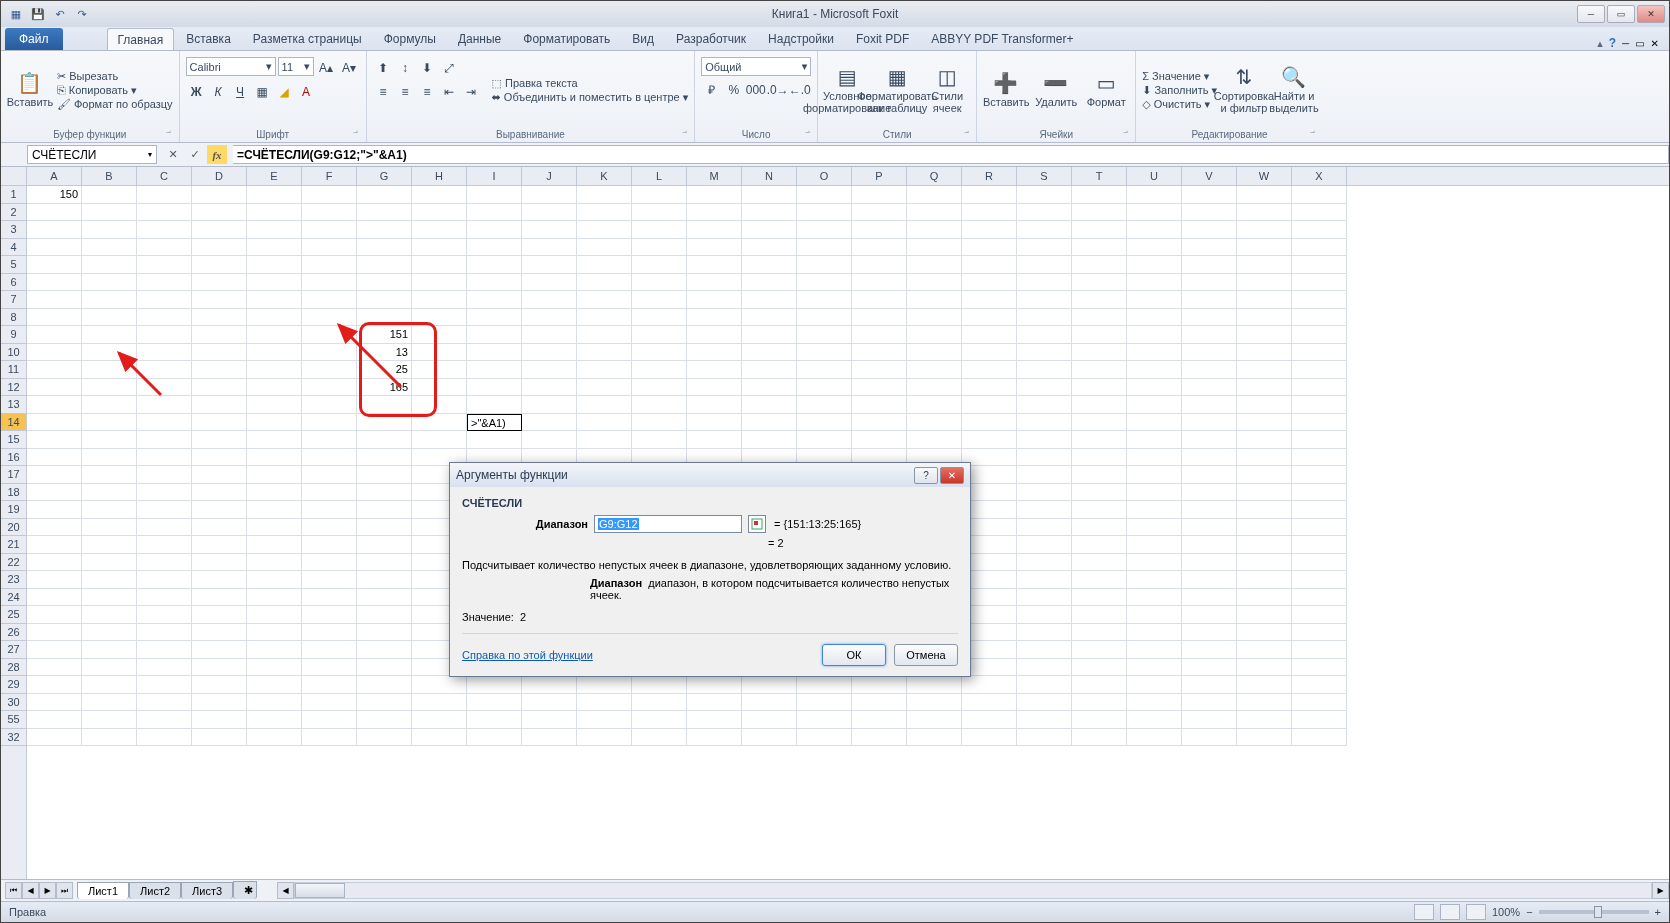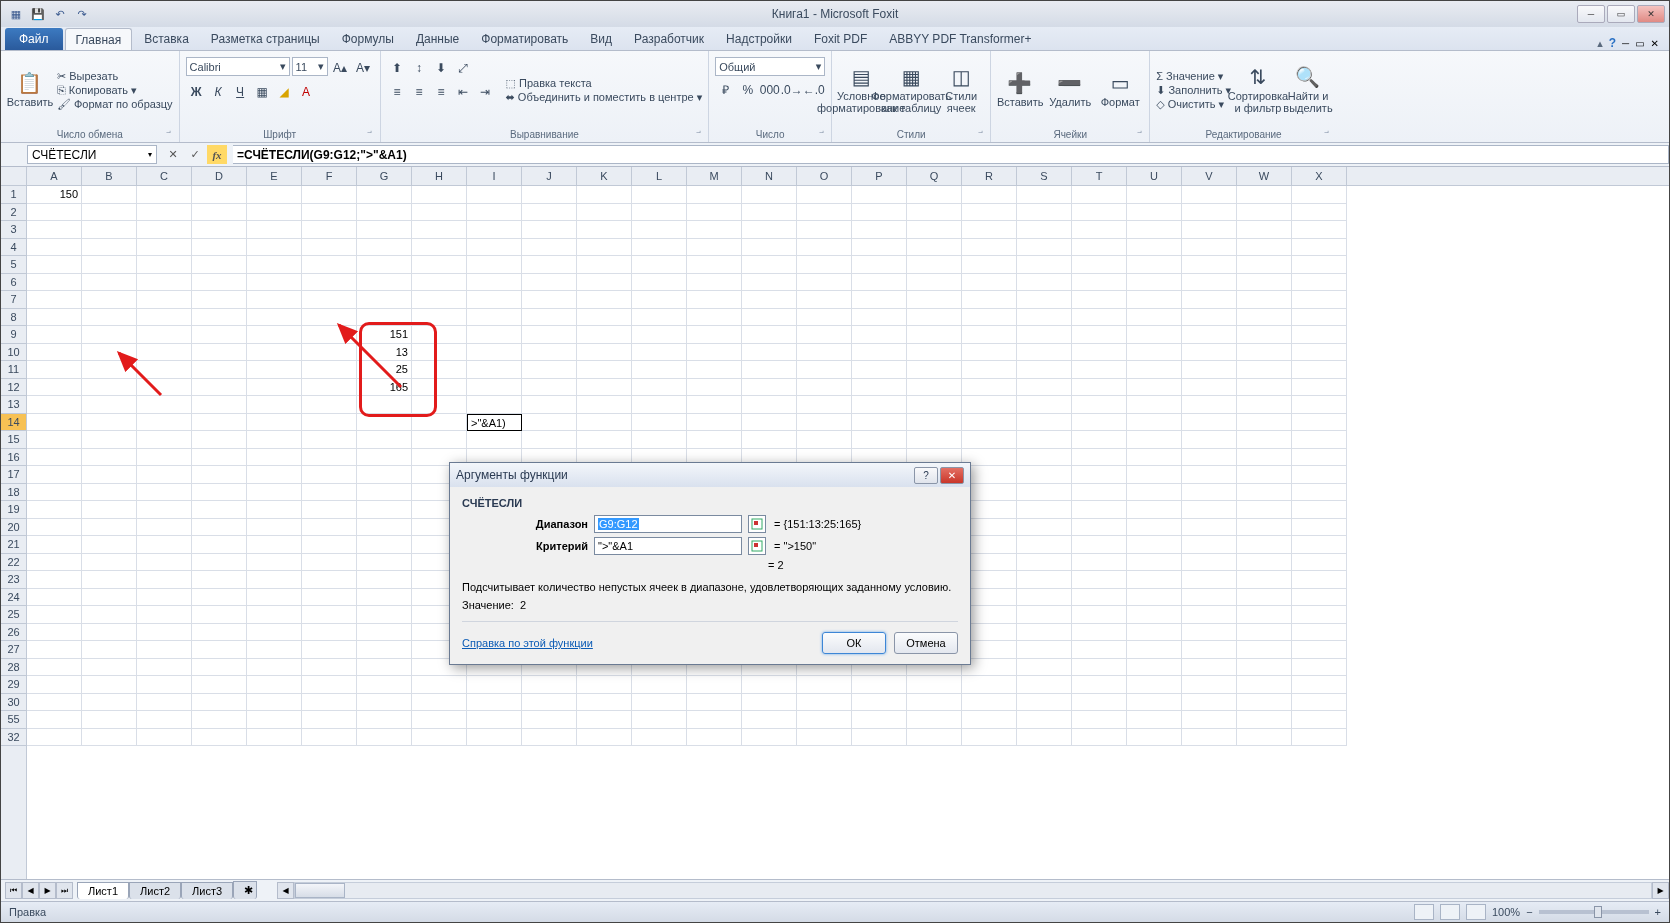--- a/index.html
+++ b/index.html
@@ -8,21 +8,21 @@
 .titlebar { background: linear-gradient(#e9ecf2,#d4dbe6); height: 26px; display: flex; align-items: center; position: relative; font-size: 12px; }
 .titlebar .qat { display: flex; gap: 4px; padding-left: 6px; }
 .qat-btn { width: 18px; height: 18px; display:flex;align-items:center;justify-content:center;color:#3b5a8f;font-size:11px; }
 .titlebar .title { position:absolute; left:50%; transform:translateX(-50%); color:#3a4a5e; }
 .titlebar .winbtns { margin-left:auto; display:flex; gap:2px; padding-right:4px; }
 .winbtn { width:28px; height:18px; border:1px solid #aab; background:linear-gradient(#f9f9fb,#e3e7ef); display:flex;align-items:center;justify-content:center;font-size:9px;color:#333;border-radius:2px; }
 .winbtn.x { background:linear-gradient(#f4c3c0,#e08a84); }
 .tabs-row { background:linear-gradient(#e6ecf5,#dce3ef); height:24px; display:flex; align-items:flex-end; font-size:12px; padding-left:4px; gap:2px; border-bottom:1px solid #b4bccb; }
 .file-tab { background:linear-gradient(#3c7ac1,#2a5a9c); color:#fff; padding:3px 14px; border-radius:3px 3px 0 0; height:22px; display:flex;align-items:center; }
 .rtab { padding:3px 10px; color:#3a4a5e; height:22px; display:flex;align-items:center; border-radius:3px 3px 0 0; cursor:default; }
-.rtab.active { background:#f6f8fb; border:1px solid #b4bccb; border-bottom:none; }
+.rtab.active { background:#f6f8fb; border:1px solid #b4bccb; border-bottom:none;margin-left:42px; }
 .tabs-right { margin-left:auto; display:flex; gap:6px; padding-right:10px; align-items:center; }
 .ribbon { background:linear-gradient(#f6f8fb,#edf1f7); height:92px; border-bottom:1px solid #b4bccb; display:flex; font-size:11px; color:#3a4a5e; }
 .rgroup { border-right:1px solid #cdd5e2; padding:2px 6px 0 6px; display:flex; flex-direction:column; justify-content:space-between; }
 .rgroup-body { display:flex; gap:4px; flex:1; }
 .rgroup-label { text-align:center; font-size:10px; color:#5a6a7e; padding:2px 0; position:relative; }
 .rgroup-label::after { content:"⌐"; position:absolute; right:2px; top:1px; font-size:8px; transform:rotate(180deg); color:#7a8aa0; }
 .bigbtn { width:46px; display:flex; flex-direction:column; align-items:center; justify-content:center; gap:2px; text-align:center; line-height:1.1; }
 .ico { font-size:20px; }
 .smrow { display:flex; flex-direction:column; gap:1px; font-size:11px; justify-content:center; }
 .smrow span { display:flex; align-items:center; gap:3px; white-space:nowrap; }
@@ -133,27 +133,27 @@
         <div class="bigbtn">
             <span class="ico">📋</span>
             <span>Вставить</span>
           </div>
         <div class="smrow">
           <span>✂ <span>Вырезать</span></span>
           <span>⎘ <span>Копировать</span> ▾</span>
           <span>🖌 <span>Формат по образцу</span></span>
         </div>
       </div>
-      <div class="rgroup-label">Число обмена</div>
+      <div class="rgroup-label">Буфер функции</div>
     </div>
     <div class="rgroup">
       <div class="rgroup-body">
           <div class="fontctl">
         <div class="fontsel">
-          <div class="sel" style="width:104px">
+          <div class="sel" style="width:90px">
                 <span>Calibri</span>
                 <span>▾</span>
               </div>
           <div class="sel" style="width:36px">
                 <span>11</span>
                 <span>▾</span>
               </div>
           <div class="tbtn">A▴</div>
           <div class="tbtn">A▾</div>
         </div>
@@ -1193,37 +1193,25 @@
         </div>
       <div class="refbtn">
           <svg viewBox="0 0 12 12">
             <rect x="1" y="1" width="10" height="10" fill="none" stroke="#3a6" stroke-width="1"></rect>
             <rect x="3" y="3" width="4" height="4" fill="#c33"></rect>
           </svg>
         </div>
       <span class="dlg-eq">= <span>{151:13:25:165}</span></span>
     </div>
     <div class="dlg-row">
-      <label>Критерий</label>
-      <div class="dlg-inp">
-          <span>"&gt;"&amp;A1</span>
-        </div>
-      <div class="refbtn">
-          <svg viewBox="0 0 12 12">
-            <rect x="1" y="1" width="10" height="10" fill="none" stroke="#3a6" stroke-width="1"></rect>
-            <rect x="3" y="3" width="4" height="4" fill="#c33"></rect>
-          </svg>
-        </div>
-      <span class="dlg-eq">= <span>"&gt;150"</span></span>
-    </div>
-    <div class="dlg-row">
         <label></label>
         <span style="margin-left:174px">=  2</span>
       </div>
     <div class="dlg-desc">Подсчитывает количество непустых ячеек в диапазоне, удовлетворяющих заданному условию.</div>
+    <div class="dlg-hint"><b>Диапазон</b>&nbsp;&nbsp;<span>диапазон, в котором подсчитывается количество непустых ячеек.</span></div>
     <div class="dlg-val"><span>Значение:</span>&nbsp;&nbsp;<span>2</span></div>
     <div class="dlg-foot">
       <span class="dlg-link">Справка по этой функции</span>
       <div class="btns">
         <div class="dlg-btn def">ОК</div>
         <div class="dlg-btn">Отмена</div>
       </div>
     </div>
   </div>
 </div>

